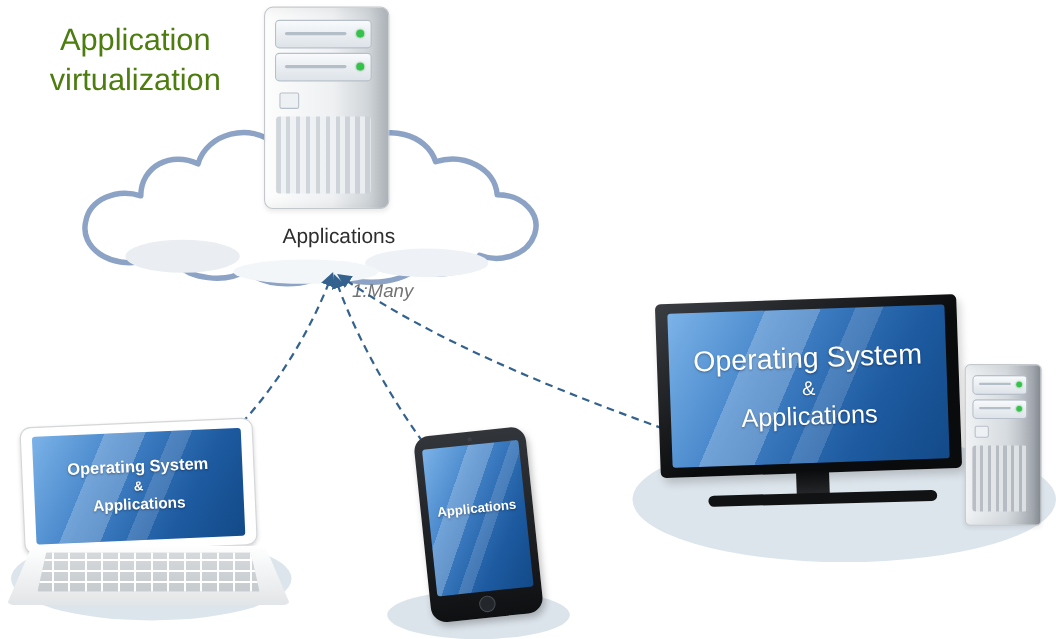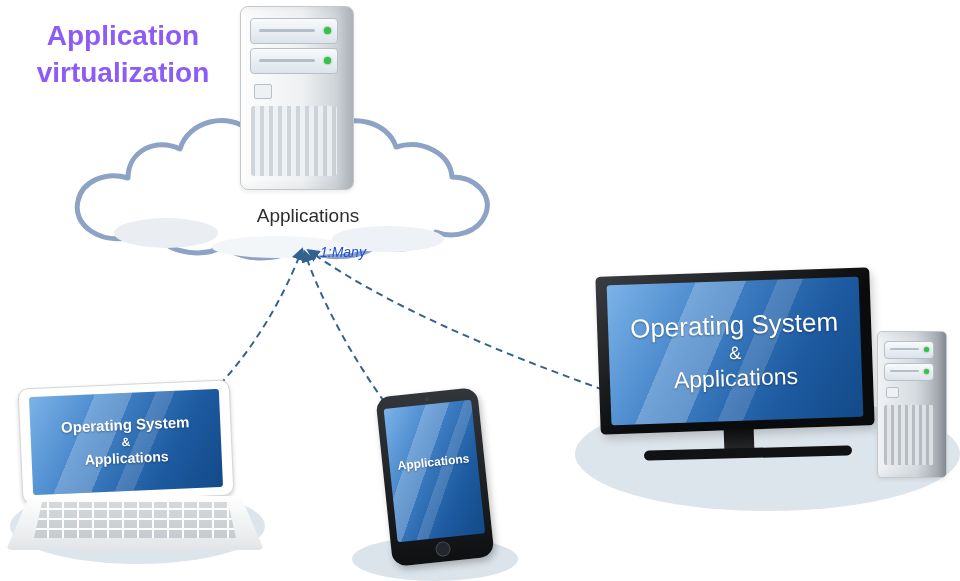--- a/index.html
+++ b/index.html
@@ -3,35 +3,35 @@
 <meta charset="utf-8">
 <style>
   html,body{margin:0;padding:0;background:#fff;}
   .canvas{
     position:relative;width:960px;height:581px;background:#ffffff;overflow:hidden;
     font-family:"Liberation Sans", sans-serif;
   }
   
   .title{
     position:absolute;left:12px;top:18px;width:222px;text-align:center;
-    font-size:28px;font-weight:bold;color:#8b5cf6;line-height:1.32;
+    font-size:28px;font-weight:normal;color:#4d7c0f;line-height:1.32;
   }
   
   .shadow{position:absolute;border-radius:50%;background:#dde5ec;}
   .s-laptop{left:10px;top:488px;width:255px;height:76px;}
   .s-tablet{left:352px;top:537px;width:166px;height:44px;background:#dce4eb;}
   .s-monitor{left:575px;top:397px;width:385px;height:114px;}
   
   .cloud-svg{position:absolute;left:58px;top:95px;width:440px;height:170px;}
   .cloud-label{
     position:absolute;left:233px;top:205px;width:150px;text-align:center;
     font-size:19px;color:#2e2e2e;
   }
   .relation-label{
-    position:absolute;left:320px;top:244px;font-size:14px;font-style:italic;color:#1d4ed8;
+    position:absolute;left:320px;top:255px;font-size:17px;font-style:italic;color:#737373;
   }
   
   .server{position:absolute;left:240px;top:6px;width:114px;height:184px;}
   .server-body{
     position:absolute;inset:0;border:1px solid #c3c8cc;border-radius:8px;
     background:linear-gradient(90deg,#fdfdfd 0%,#eef0f2 55%,#cfd4d8 85%,#b9bfc5 100%);
     box-shadow:inset -10px 0 12px rgba(0,0,0,.07), 0 2px 4px rgba(0,0,0,.08);
   }
   .bay{
     position:absolute;left:10px;width:86px;height:24px;border:1px solid #b7c0c9;border-radius:4px;

